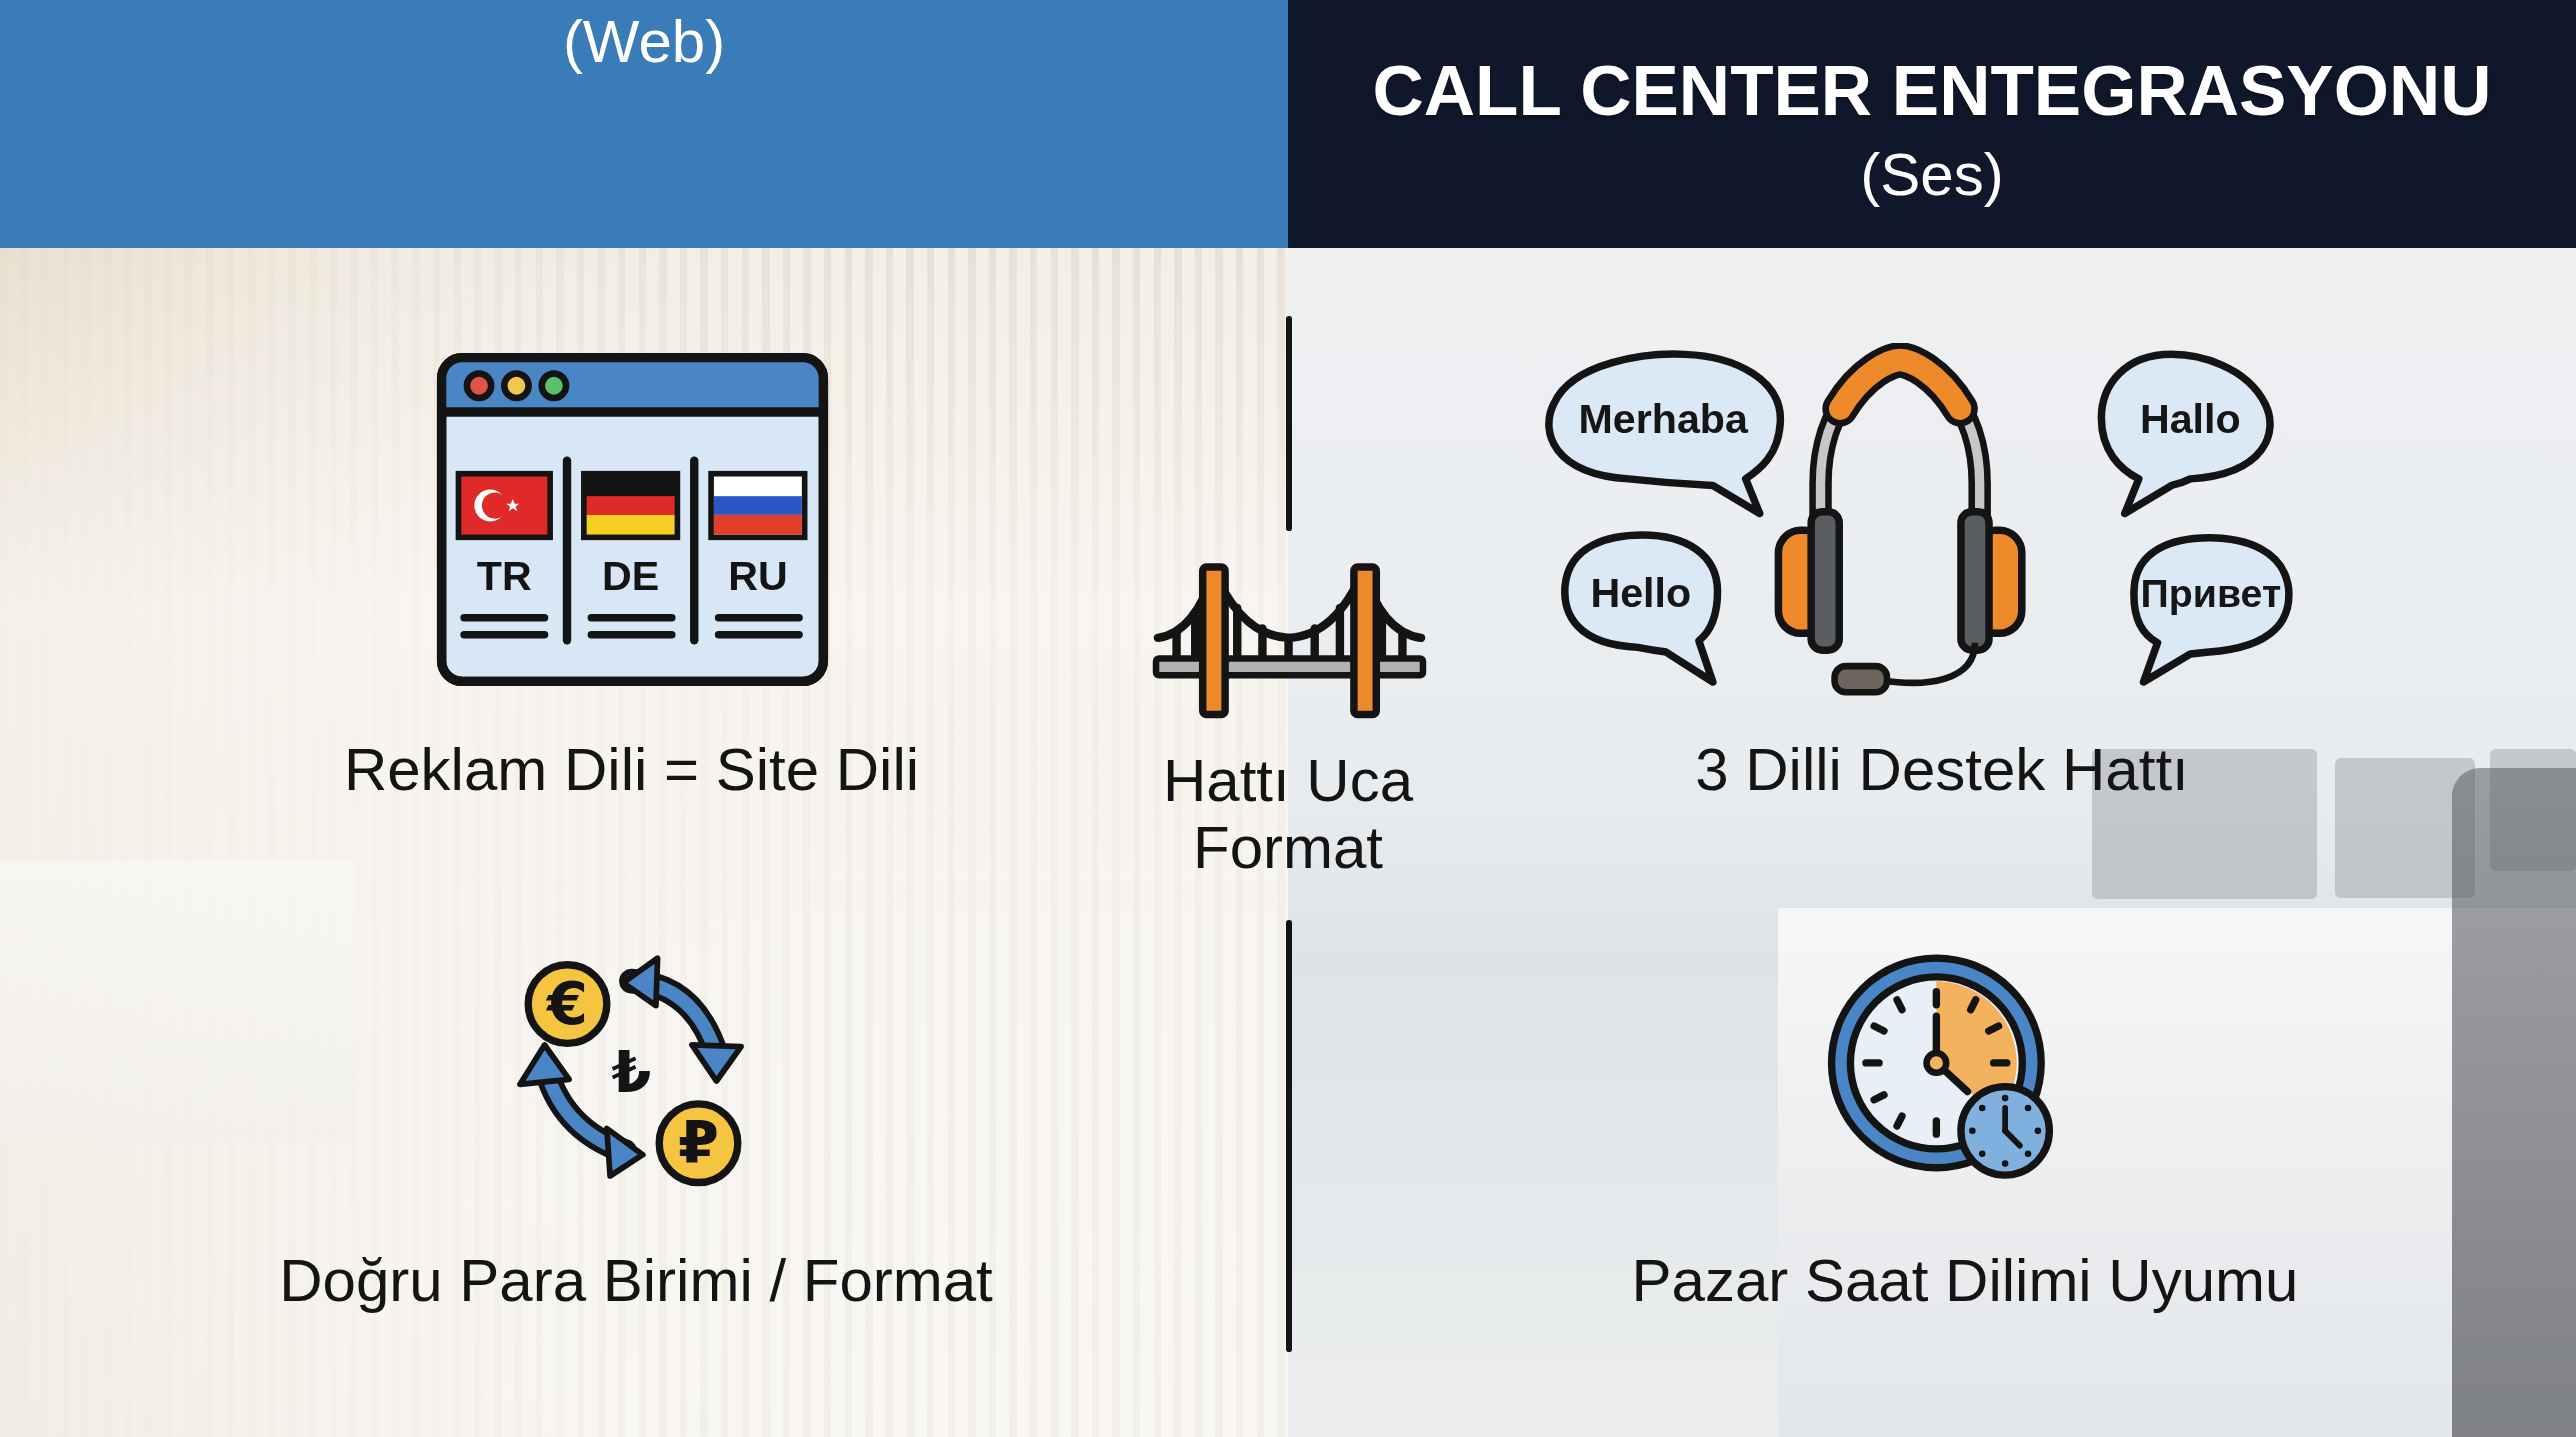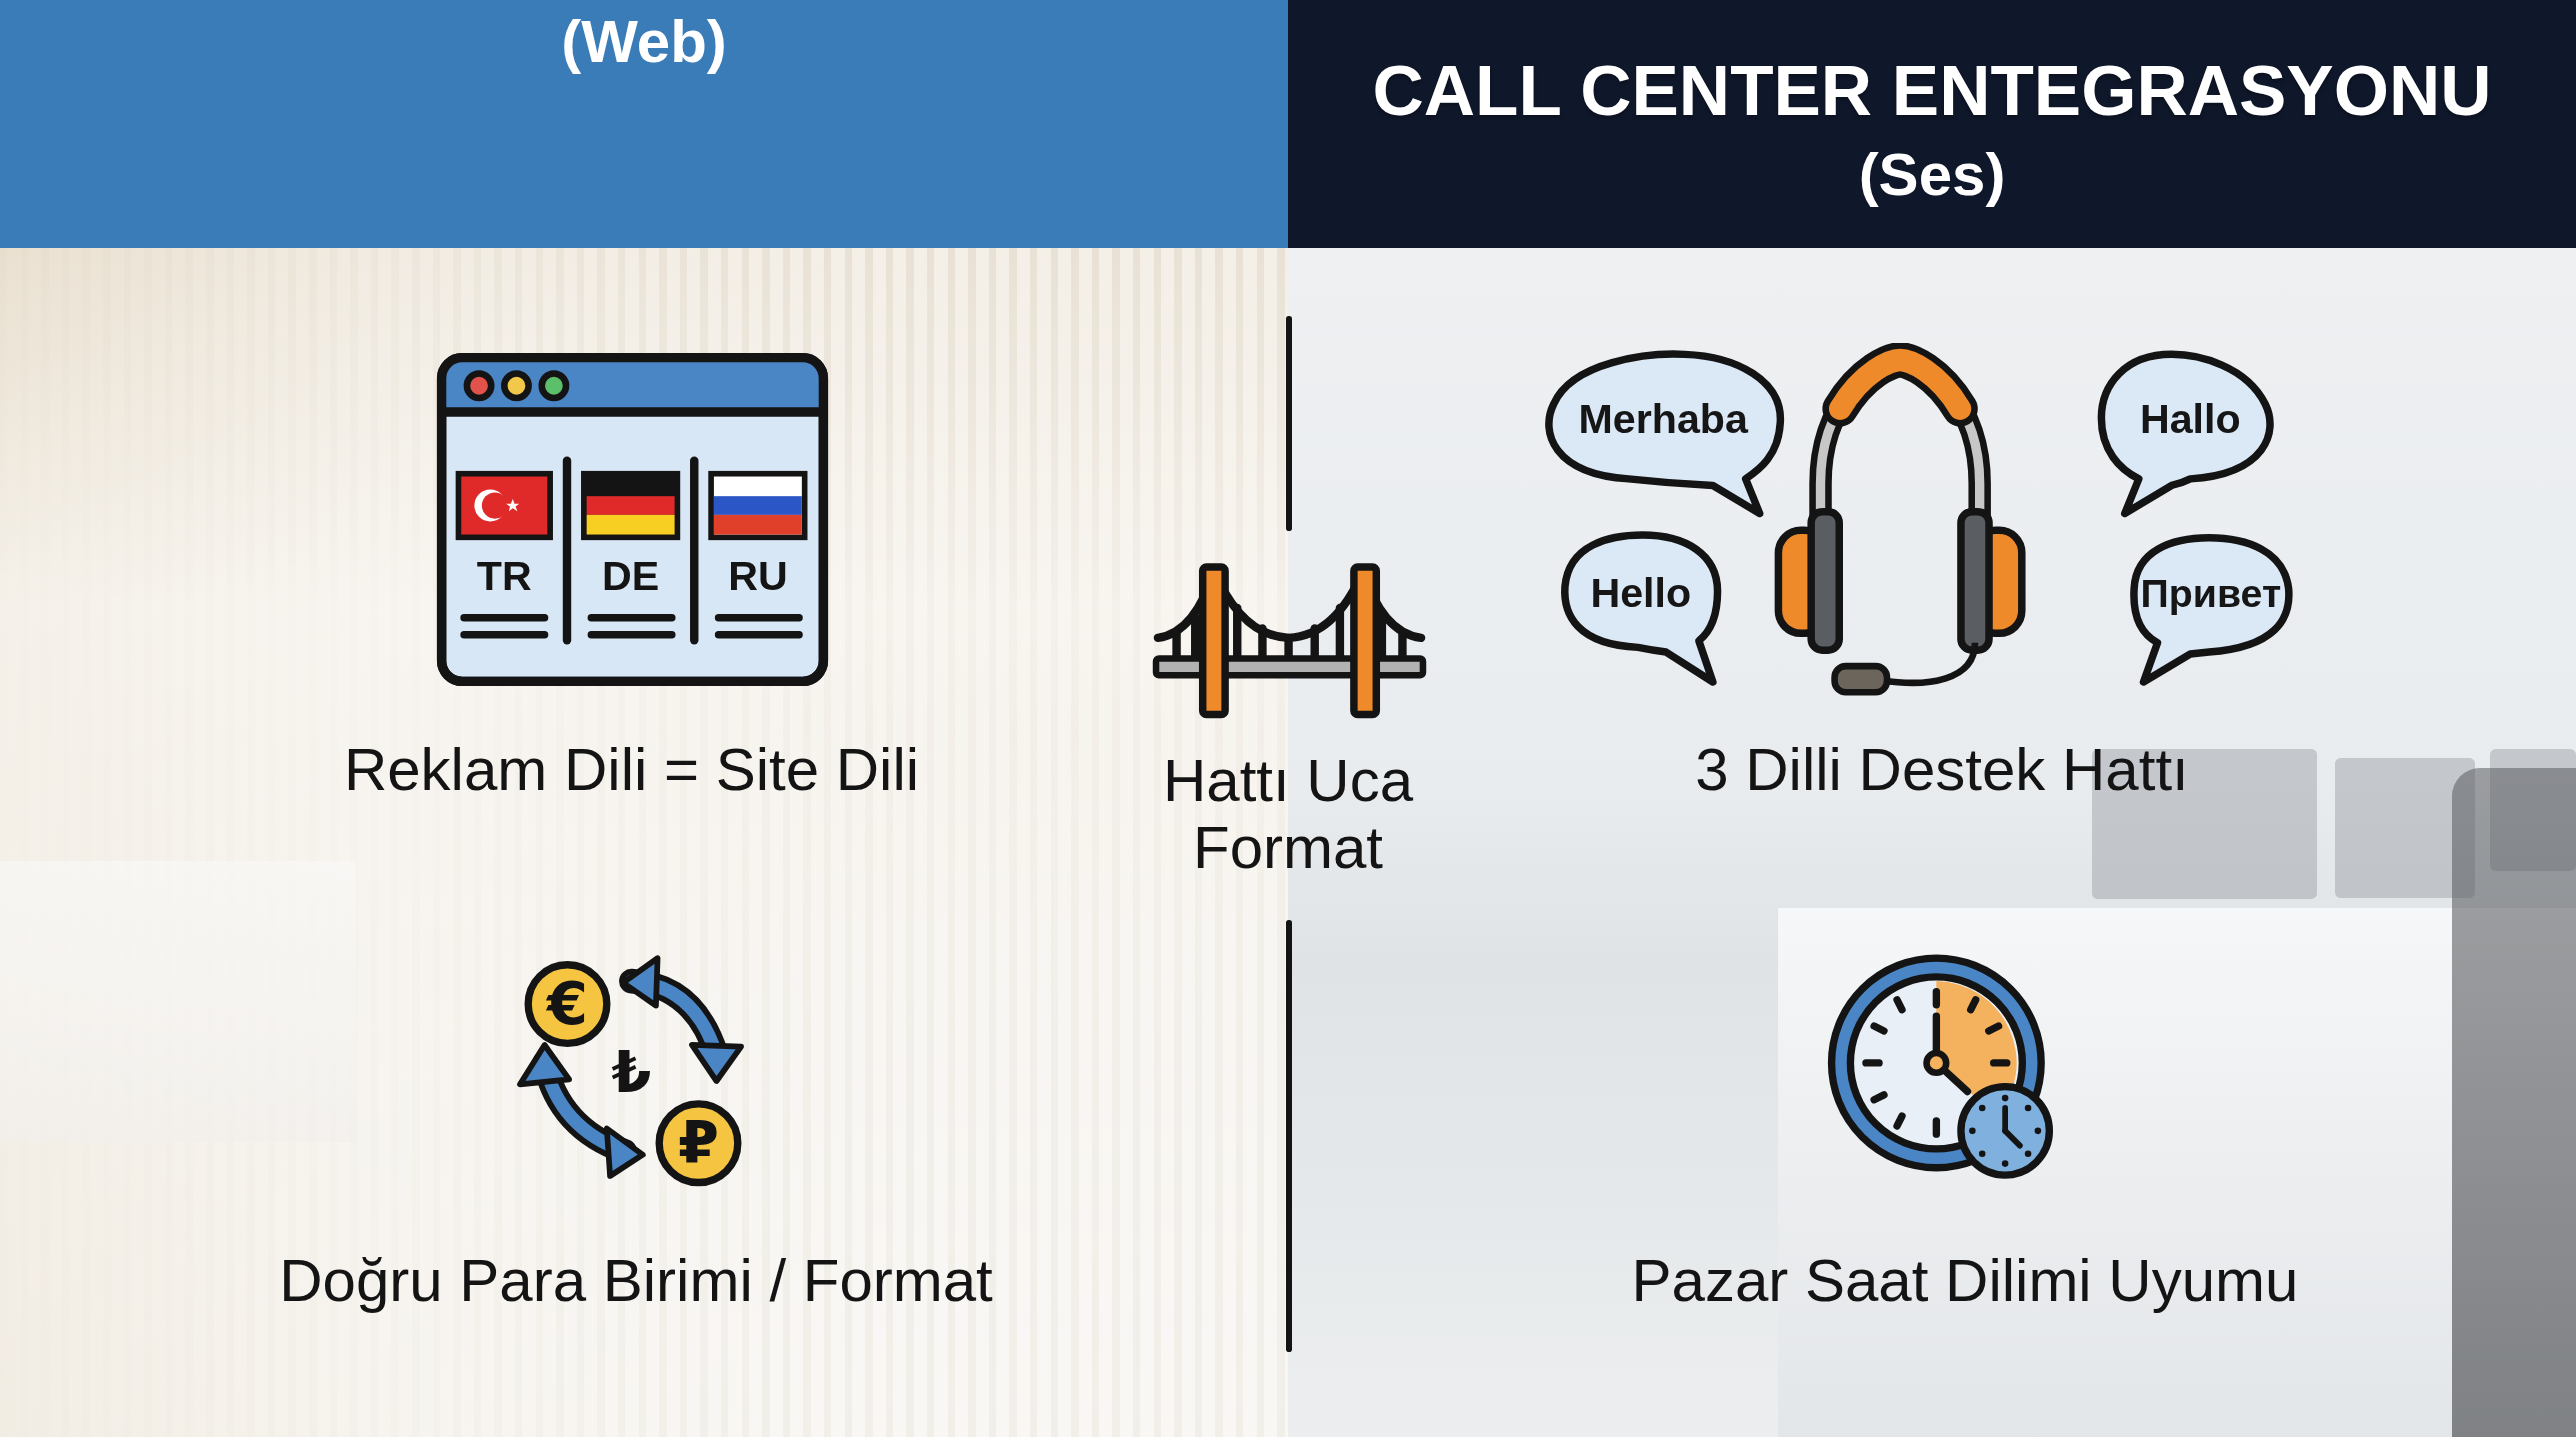--- a/index.html
+++ b/index.html
@@ -2,21 +2,21 @@
 <html style="font-size:15px"><head>
 <meta charset="utf-8">
 <style>
   html, body { margin:0; padding:0; }
   body { width:2576px; height:1438px; overflow:hidden; position:relative; font-family:"Liberation Sans", "DejaVu Sans", sans-serif; background:#f2f2f0; }
   .abs { position:absolute; }
   .hdr { position:absolute; top:0; height:248px; display:flex; flex-direction:column; align-items:center; color:#fff; }
   .hdr-left { left:0; width:1288px; }
   .hdr-right { left:1288px; width:1288px; }
   .hdr .title { margin-top:49px; font-size:71px; font-weight:bold; letter-spacing:0px; text-shadow:0 2.8px 3.7px rgba(0,0,0,0.25); line-height:84px; }
-  .hdr .subtitle { margin-top:3.7px; font-size:60px; font-weight:bold; line-height:75px; }
+  .hdr .subtitle { margin-top:3.7px; font-size:60px; font-weight:normal; line-height:75px; }
   .bg-left { left:0; top:248px; width:1288px; height:1190px;
     background:
       linear-gradient(90deg, rgba(232,222,205,0.85) 0px, rgba(240,234,224,0.6) 393px, rgba(247,245,241,0.0) 842px),
       repeating-linear-gradient(90deg, rgba(210,196,175,0.35) 0 7.5px, rgba(240,232,220,0.2) 7.5px 20.6px),
       linear-gradient(180deg, #f5f1ea 0%, #efe9df 40%, #f3f1ed 70%, #f6f5f2 100%);
   }
   .bg-left-overlay { left:0; top:248px; width:1288px; height:1190px;
     background: linear-gradient(180deg, rgba(255,255,255,0) 0%, rgba(255,255,255,0.55) 30%, rgba(255,255,255,0.4) 100%);
   }
   .desk-left { left:0; top:861px; width:356px; height:281px; background:linear-gradient(180deg,#f4f2ef,#e7e3dd); opacity:0.7; }

